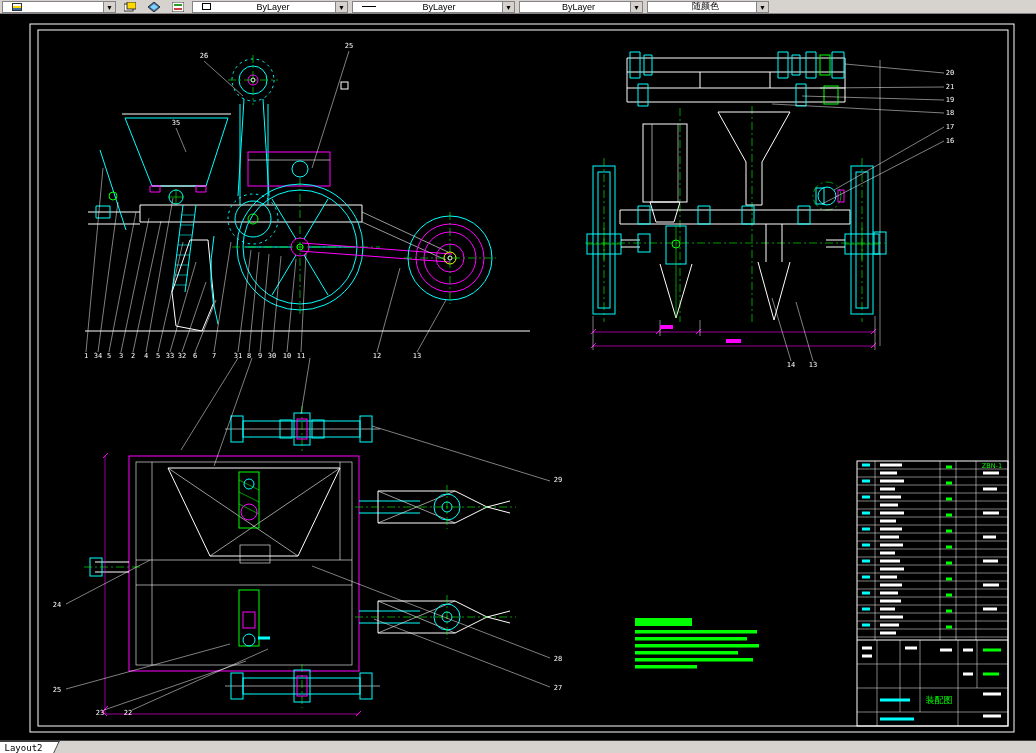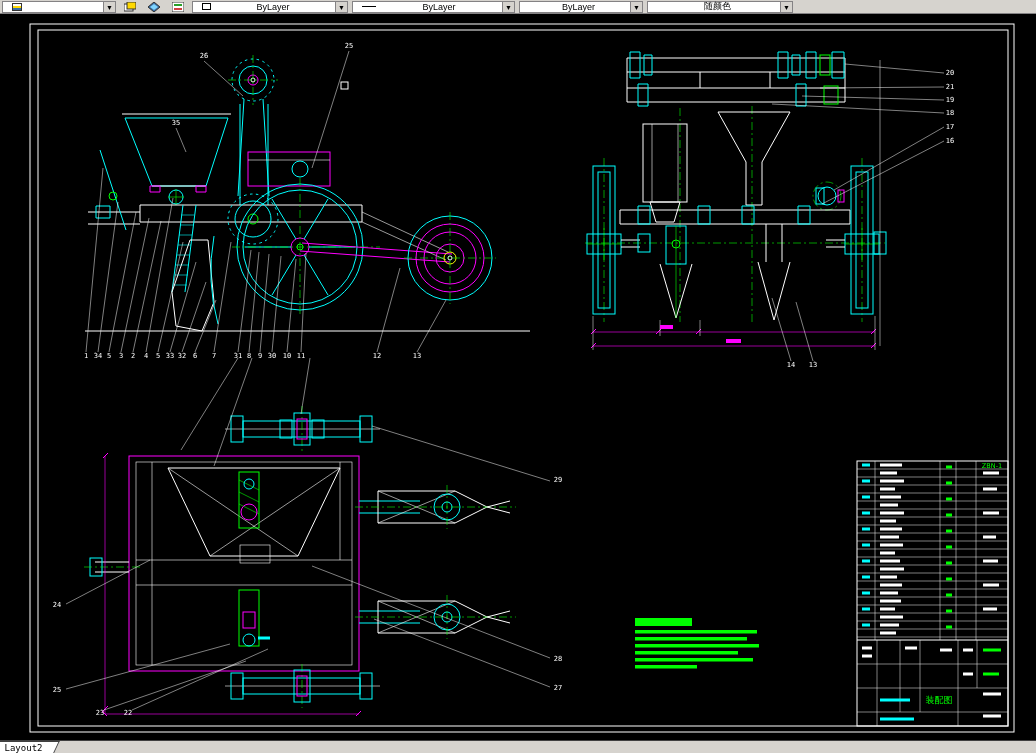--- a/index.html
+++ b/index.html
@@ -13,21 +13,21 @@
     padding:1px 2px;gap:4px;border-bottom:1px solid #848284}
   .combo{height:12px;border:1px solid #848284;background:#fff;display:flex;
     align-items:center;font-size:9px;color:#000;padding-left:9px;gap:2px}
   .combo .val{flex:1;text-align:center;white-space:nowrap;overflow:hidden}
   .combo .arrow{width:12px;align-self:stretch;background:#d6d3ce;
     border-left:1px solid #848284;font-size:7px;line-height:11px;text-align:center}
   .combo.partial{width:114px}
   .combo.colorc{width:156px}
   .combo.linec{width:163px}
   .combo.weightc{width:124px}
-  .combo.plotc{width:146px}
+  .combo.plotc{width:122px}
   .swatch{width:9px;height:7px;background:#fff;border:1px solid #000;flex:none}
   .lineglyph{width:14px;height:0;border-top:1px solid #000;flex:none}
   .iconbtn{width:20px;height:13px;background:#d6d3ce;border:none;padding:0;
     display:flex;align-items:center;justify-content:center}
   .layer-mini{width:10px;height:8px;background:
     linear-gradient(#fff 0 2px,#ffd800 2px 4px,#3a6ea5 4px 6px,#fff 6px 8px);
     border:1px solid #333;flex:none}
 
   
   .canvas{position:absolute;top:14px;left:0;width:1036px;height:726px;background:#000}

